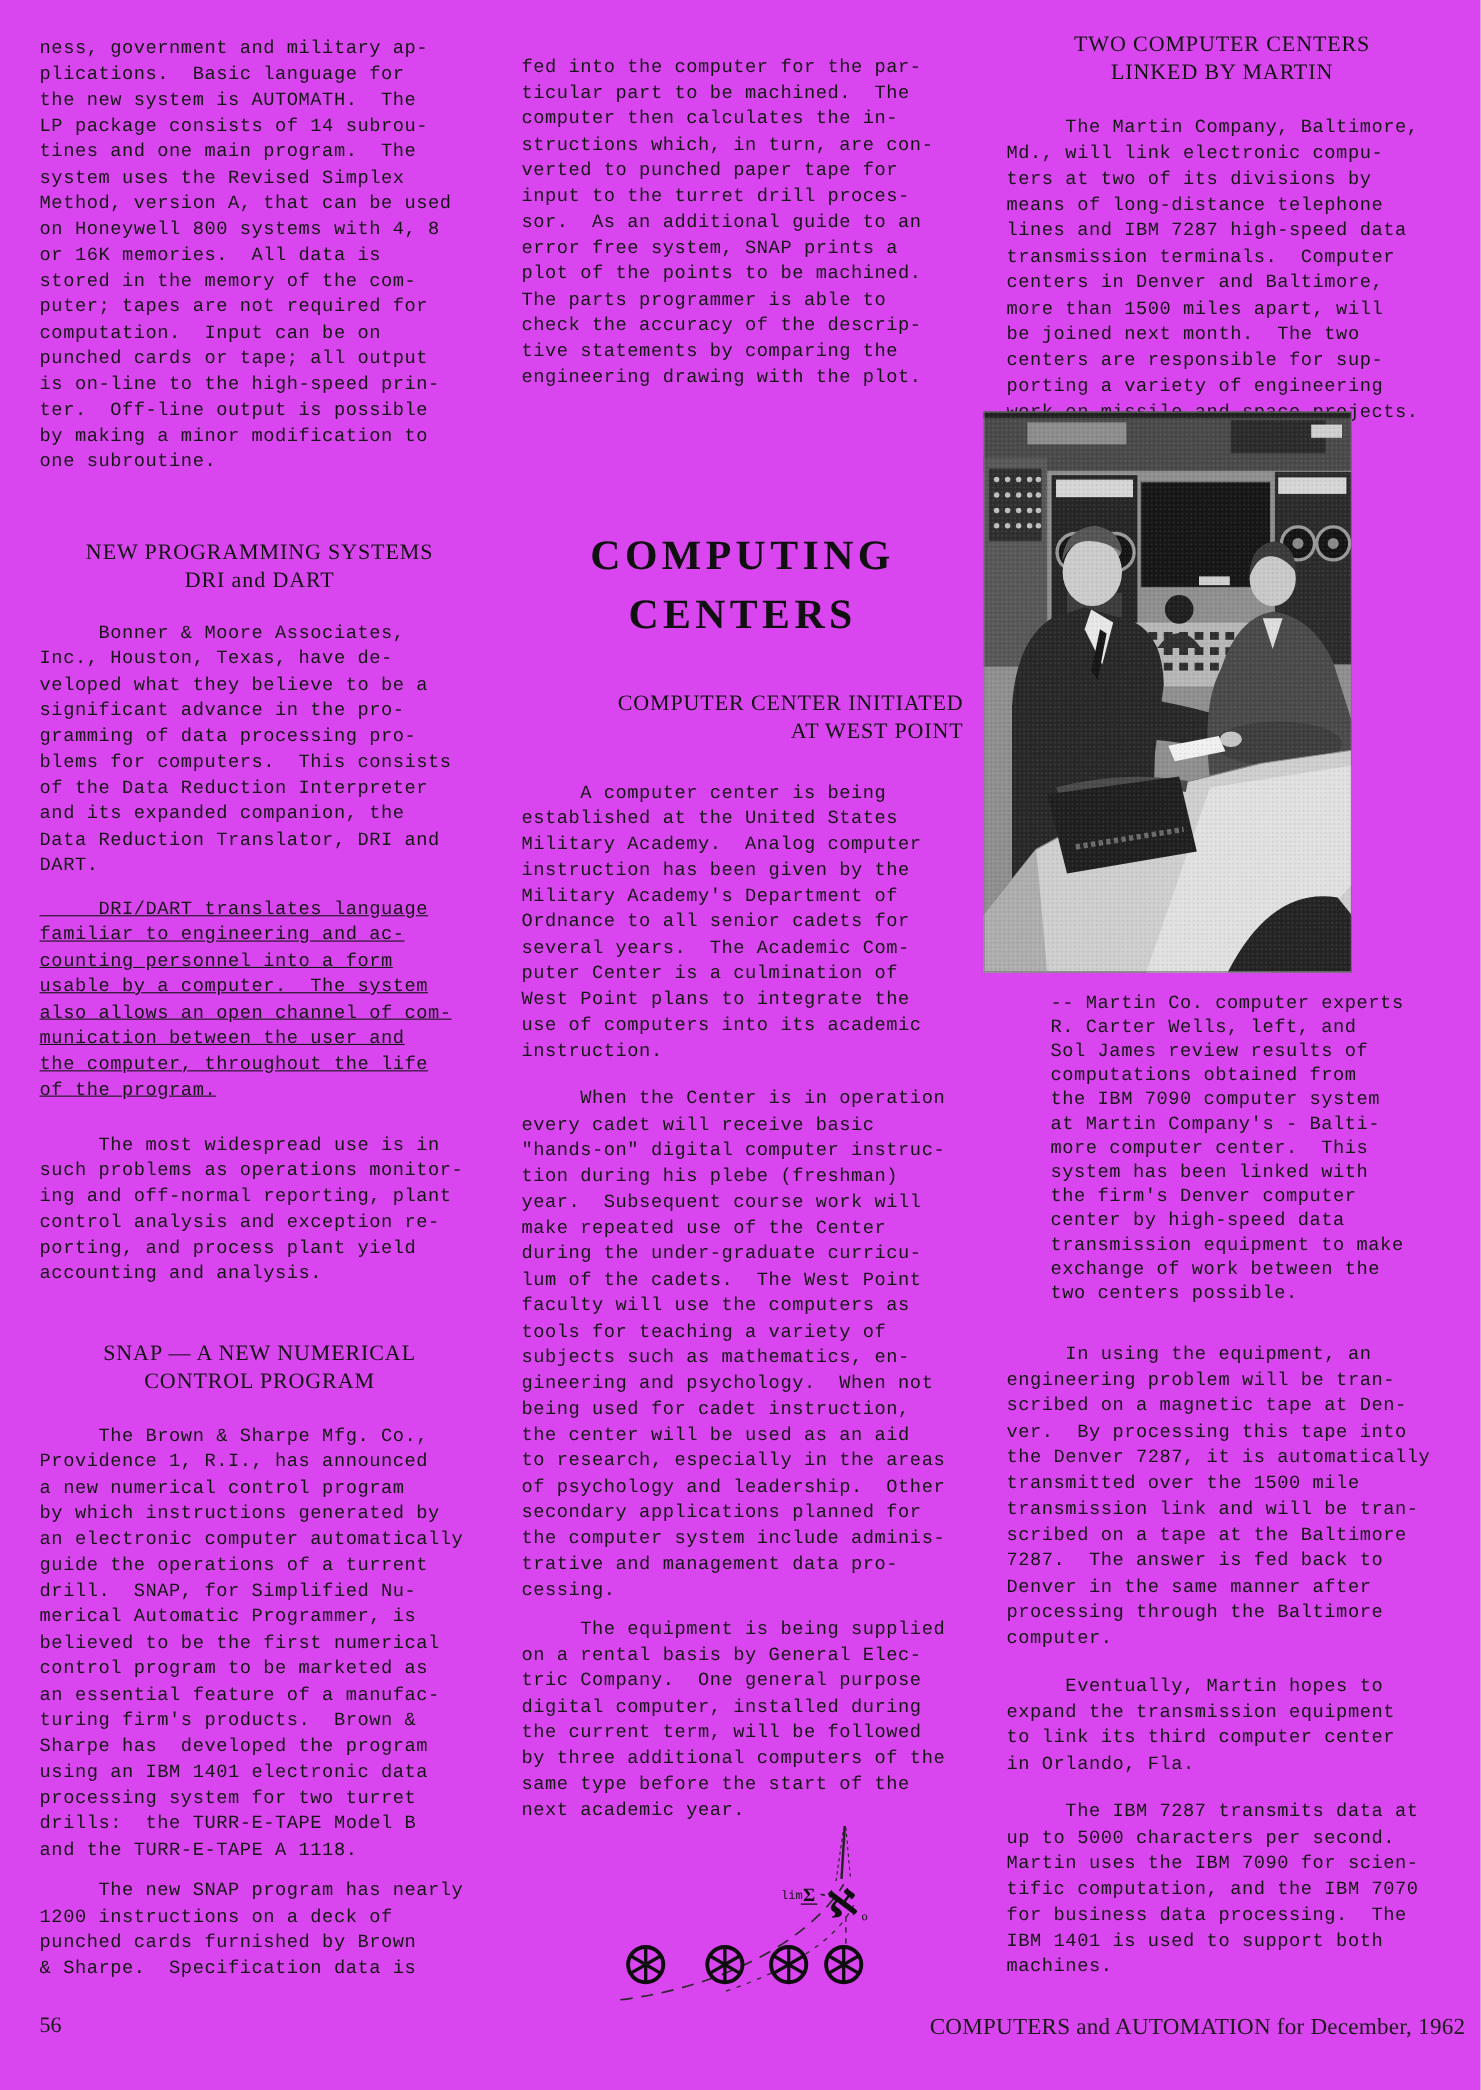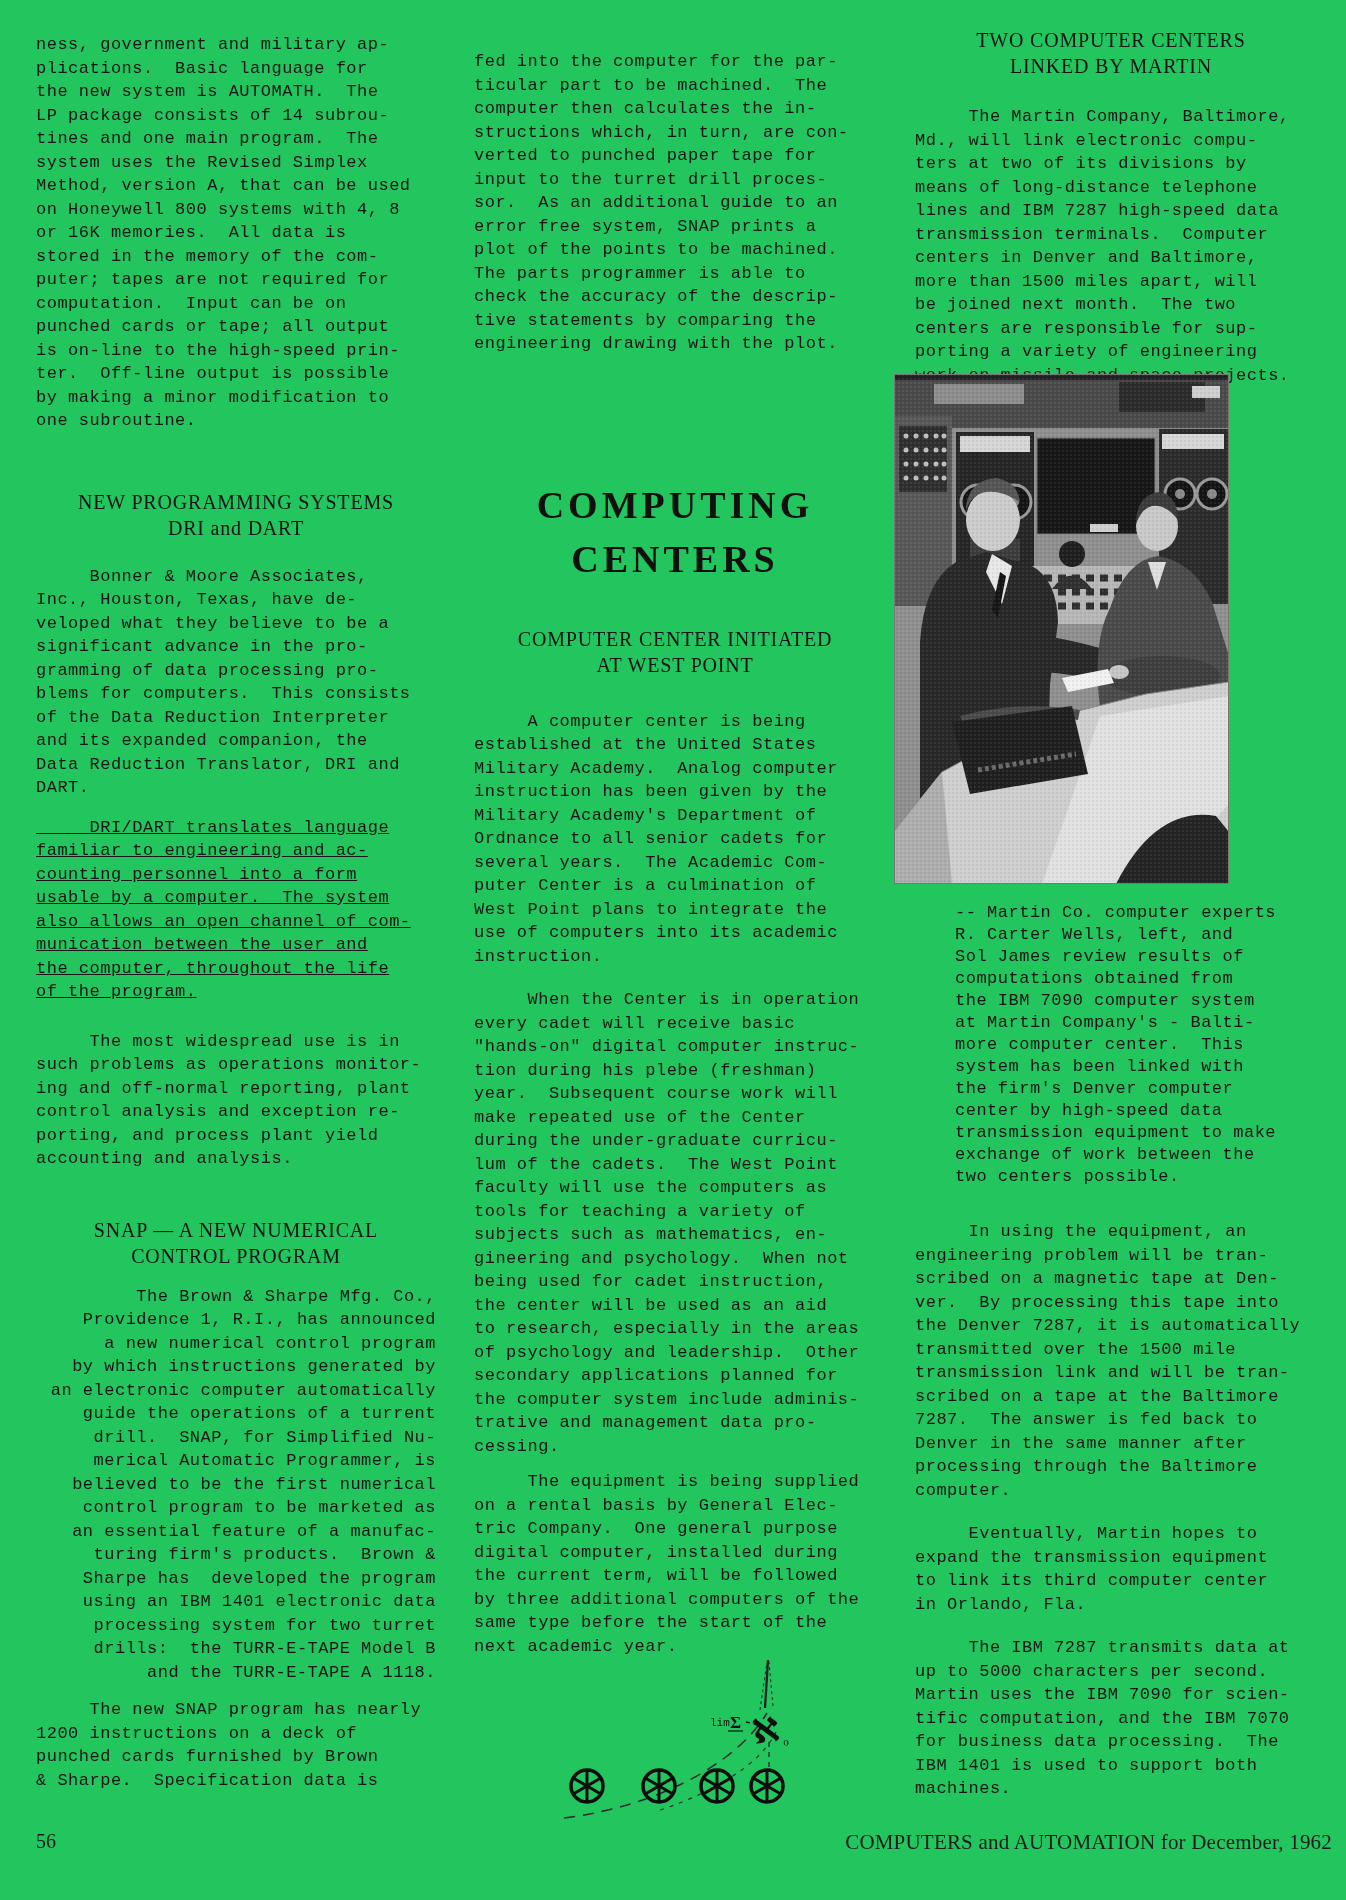--- a/index.html
+++ b/index.html
@@ -1,19 +1,19 @@
 <!DOCTYPE html>
 <html><head>
 <meta charset="utf-8">
 <style>
   html,body{margin:0;padding:0;background:#e8e6e1;}
   .page{
     position:relative;
     width:1346px;height:1900px;
-    background:#22c55e;
+    background:#d946ef;
     overflow:hidden;
     font-family:"Liberation Mono","DejaVu Sans Mono",monospace;
     color:#1a1a1a;
   }
   .col{position:absolute;top:0;}
   .col-left{left:36px;width:400px;padding-top:33px;}
   .col-mid{left:474px;width:402px;padding-top:50px;}
   .col-right{left:915px;width:392px;padding-top:27px;}
   .body-text{
     font-family:"Liberation Mono","DejaVu Sans Mono",monospace;
@@ -102,21 +102,21 @@
     <div class="body-text" style="margin-top:26px;">     The most widespread use is in
 such problems as operations monitor-
 ing and off-normal reporting, plant
 control analysis and exception re-
 porting, and process plant yield
 accounting and analysis.</div>
     <div class="h-sec" style="margin-top:46px;">
       <div>SNAP — A NEW NUMERICAL</div>
       <div>CONTROL PROGRAM</div>
     </div>
-    <div class="body-text" style="margin-top:16px;text-align:right;">     The Brown &amp; Sharpe Mfg. Co.,
+    <div class="body-text" style="margin-top:26px;">     The Brown &amp; Sharpe Mfg. Co.,
 Providence 1, R.I., has announced
 a new numerical control program
 by which instructions generated by
 an electronic computer automatically
 guide the operations of a turrent
 drill.  SNAP, for Simplified Nu-
 merical Automatic Programmer, is
 believed to be the first numerical
 control program to be marketed as
 an essential feature of a manufac-
@@ -143,21 +143,21 @@
 error free system, SNAP prints a
 plot of the points to be machined.
 The parts programmer is able to
 check the accuracy of the descrip-
 tive statements by comparing the
 engineering drawing with the plot.</div>
     <div class="h-big" style="margin-top:122px;">
       <div>COMPUTING</div>
       <div>CENTERS</div>
     </div>
-    <div class="h-sec" style="margin-top:40px;">
+    <div class="h-sec" style="margin-top:40px;text-align:right;">
       <div>COMPUTER CENTER INITIATED</div>
       <div>AT WEST POINT</div>
     </div>
     <div class="body-text" style="margin-top:32px;">     A computer center is being
 established at the United States
 Military Academy.  Analog computer
 instruction has been given by the
 Military Academy's Department of
 Ordnance to all senior cadets for
 several years.  The Academic Com-

